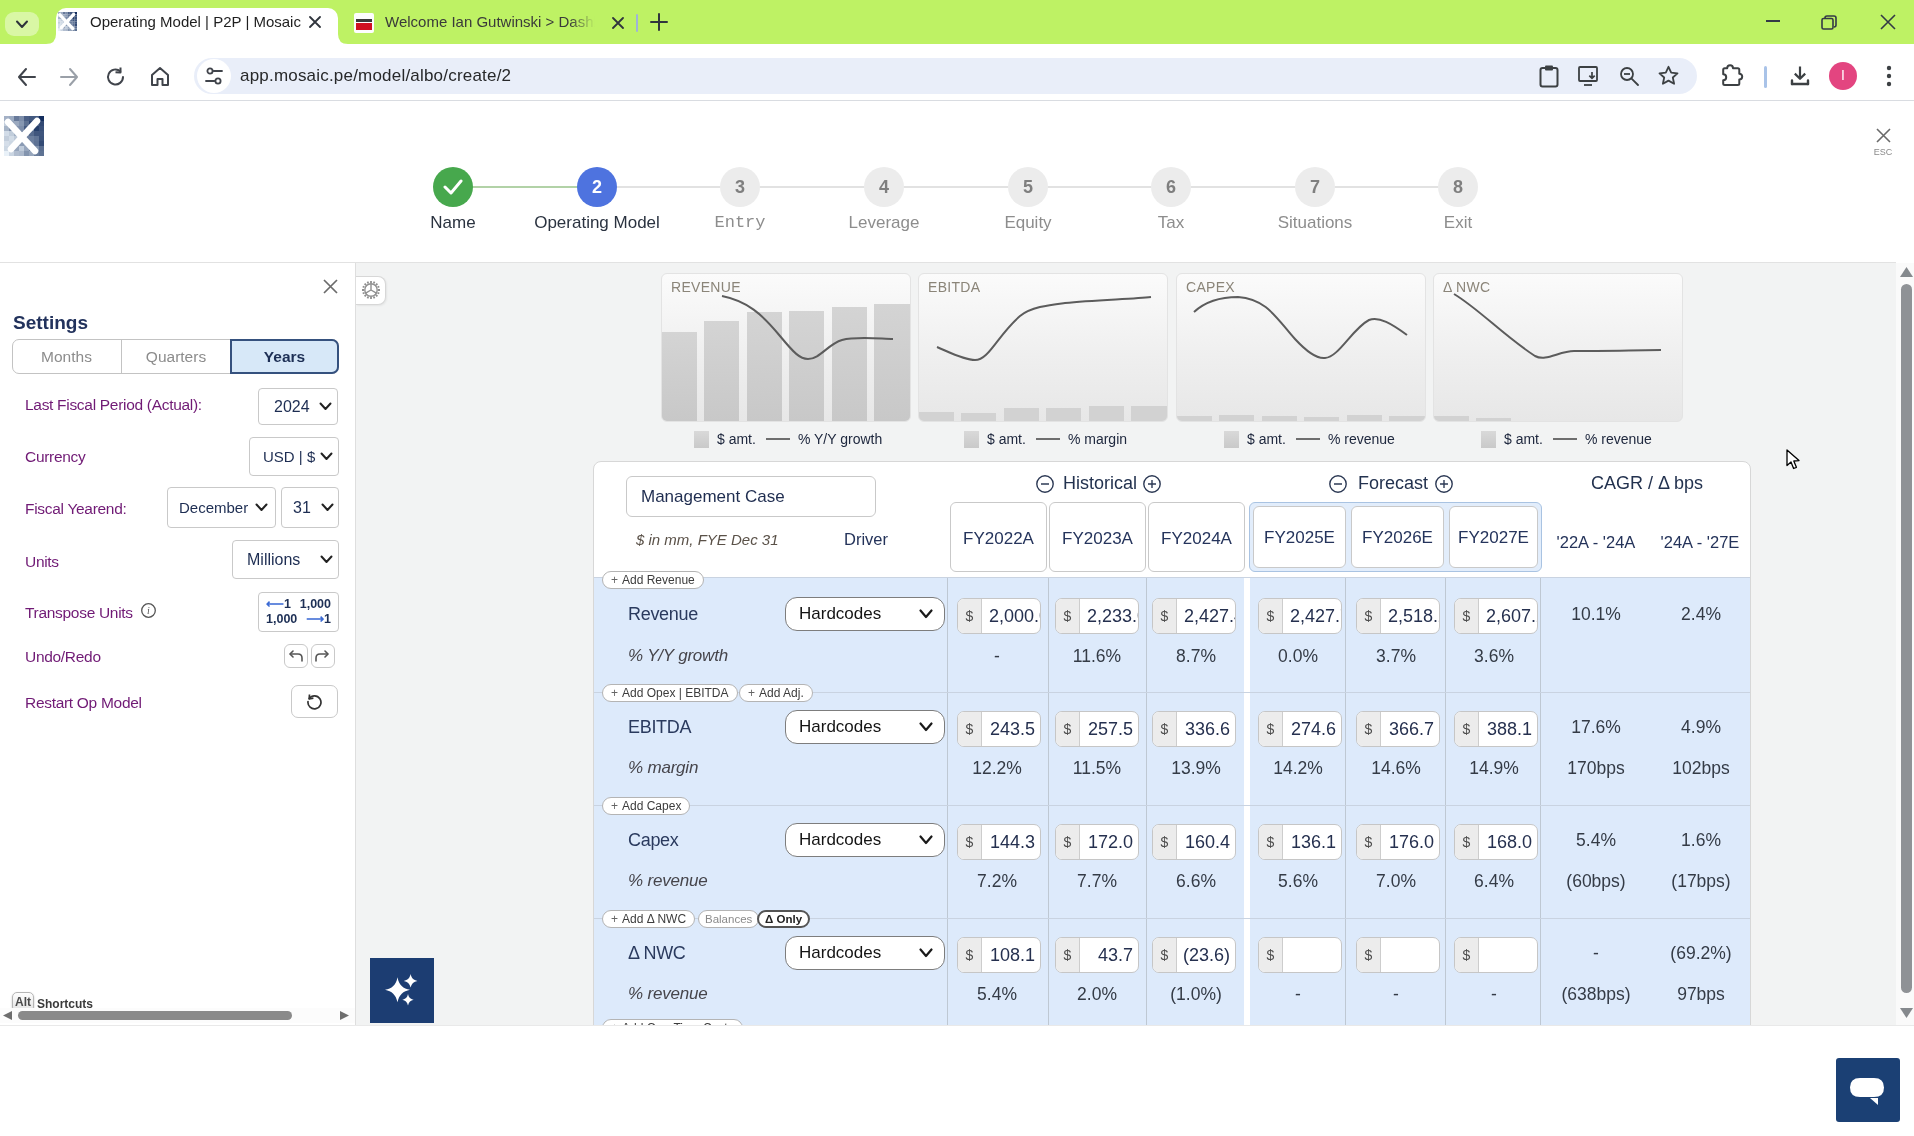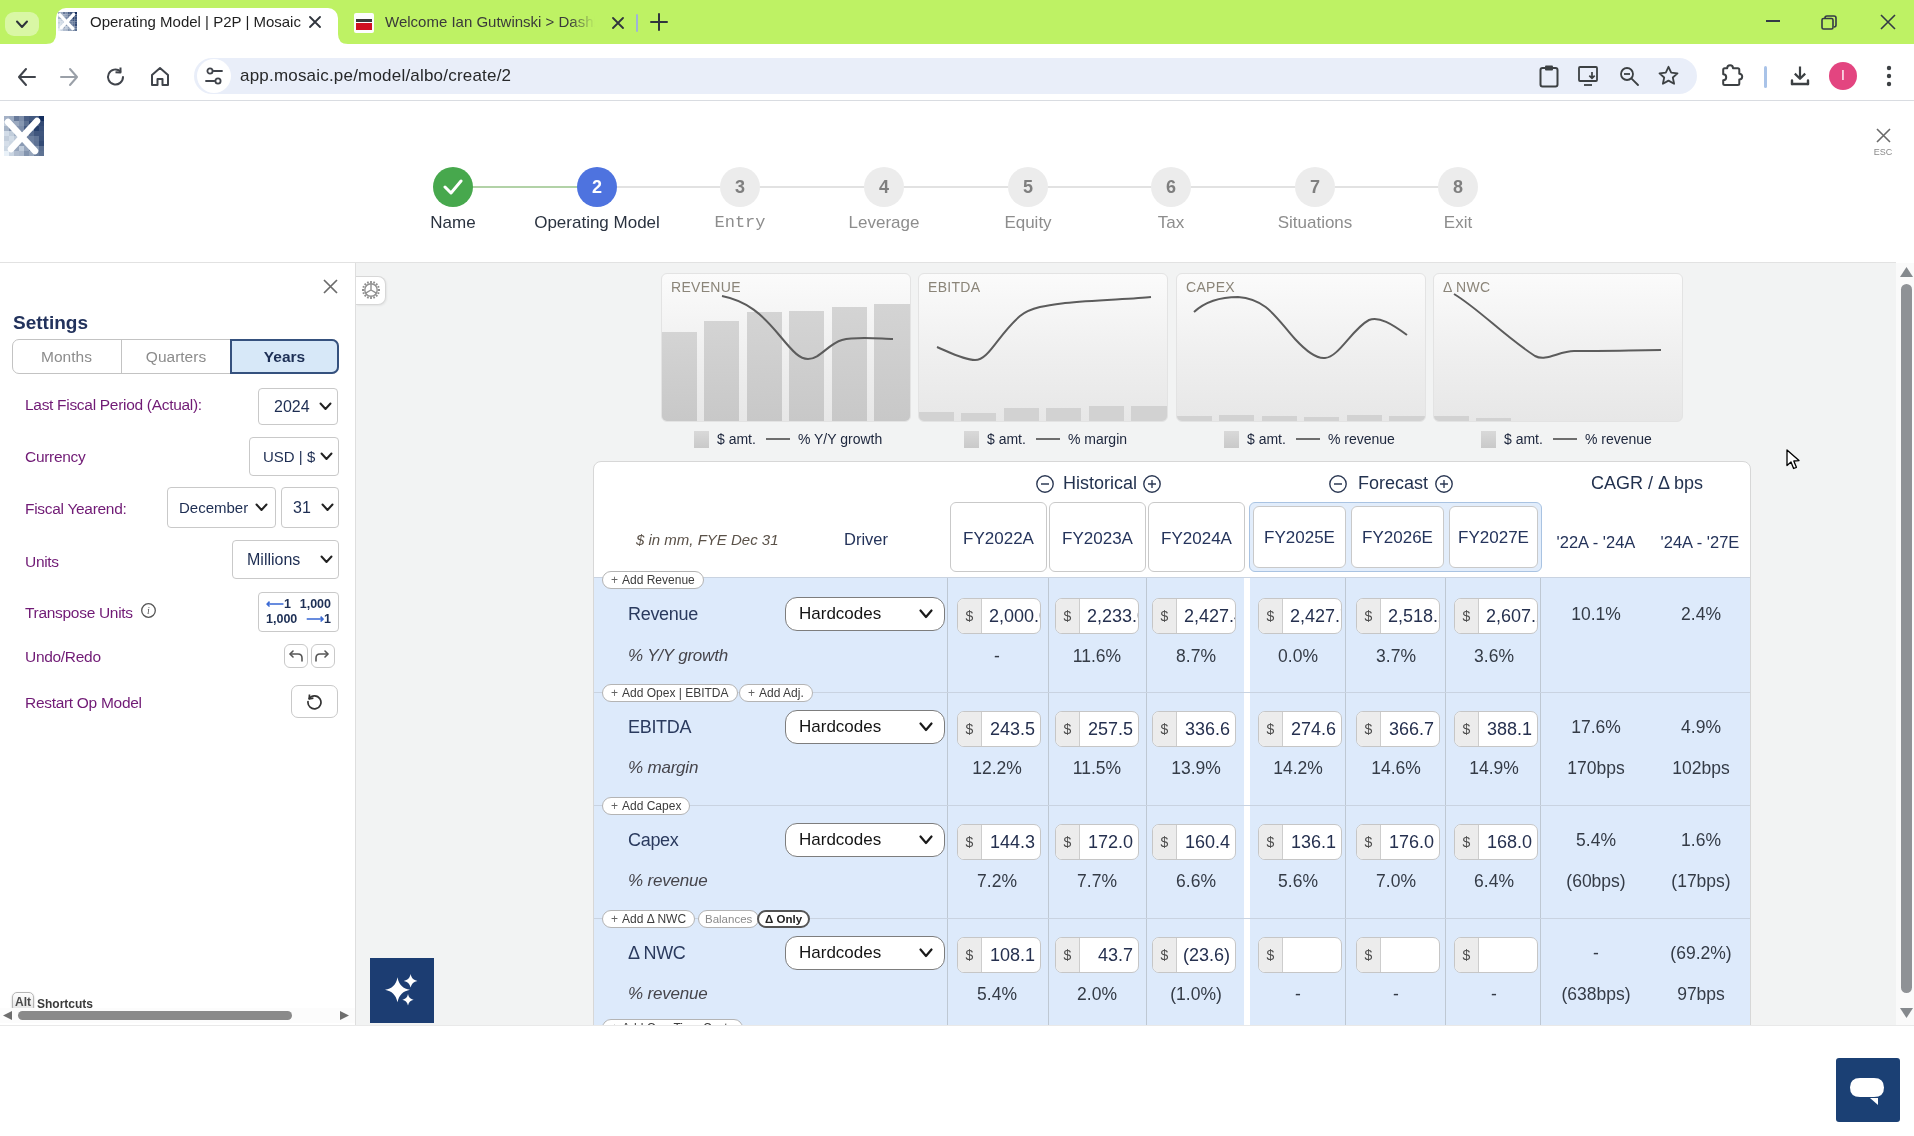--- a/index.html
+++ b/index.html
@@ -421,20 +421,21 @@
       <div class="abs" style="left:650px;top:115px;width:6px;height:505px;background:#fff;"></div>
       <div class="vline" style="left:751px;"></div>
       <div class="vline" style="left:851px;"></div>
       <div class="vline" style="left:946px;"></div>
 
       <div class="hdiv" style="top:115px;"></div>
       <div class="hdiv" style="top:230px;"></div>
       <div class="hdiv" style="top:343px;"></div>
       <div class="hdiv" style="top:456px;"></div>
 
+      <div class="abs" style="left:32px;top:14px;width:250px;height:41px;border:1px solid #c9c9c9;border-radius:6px;background:#fff;font-size:17px;color:#1f2d50;line-height:39px;padding-left:14px;">Management Case</div>
       <svg class="abs" style="left:442px;top:13px" width="18" height="18" viewBox="0 0 18 18">
           <circle cx="9" cy="9" r="8.2" stroke="#2d3a55" stroke-width="1.4" fill="none"></circle>
           <path d="M5 9 L13 9" stroke="#2d3a55" stroke-width="1.4"></path>
         </svg>
       <div class="abs" style="left:469px;top:11px;font-size:18px;color:#23324f;">Historical</div>
       <svg class="abs" style="left:549px;top:13px" width="18" height="18" viewBox="0 0 18 18">
           <circle cx="9" cy="9" r="8.2" stroke="#2d3a55" stroke-width="1.4" fill="none"></circle>
           <path d="M5 9 L13 9 M9 5 L9 13" stroke="#2d3a55" stroke-width="1.4"></path>
         </svg>
       <svg class="abs" style="left:735px;top:13px" width="18" height="18" viewBox="0 0 18 18">

